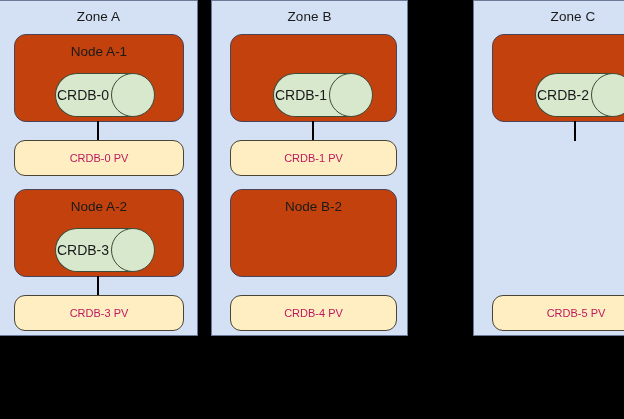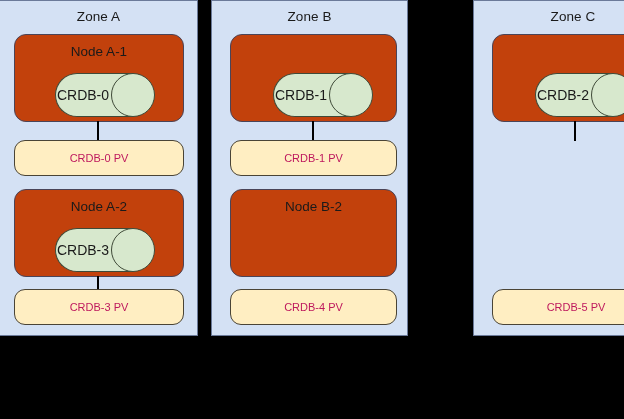--- a/index.html
+++ b/index.html
@@ -139,21 +139,21 @@
     border-radius: 11px;
     box-sizing: border-box;
     display: flex;
     align-items: center;
     justify-content: center;
     font-size: 11px;
     color: #be185d;
     height: 36px;
   }
   .pv-row1 { top: 139px; }
-  .pv-row2 { top: 288px; }
+  .pv-row2 { top: 294px; }
   .zone-a .pv { left: 14px; width: 170px; }
   .zone-b .pv { left: 18px; width: 167px; }
   .zone-c .pv { left: 18px; width: 168px; }
 </style>
 </head>
 <body>
 
 <div id="canvas">
 
   <div class="zone zone-a">

